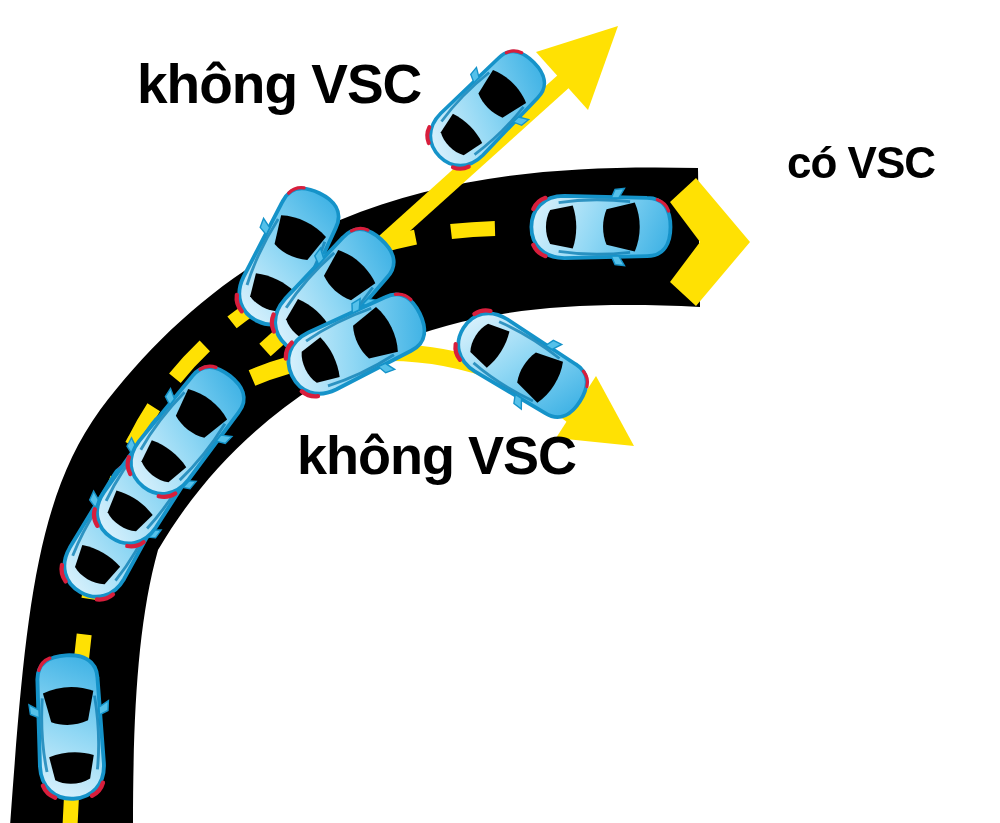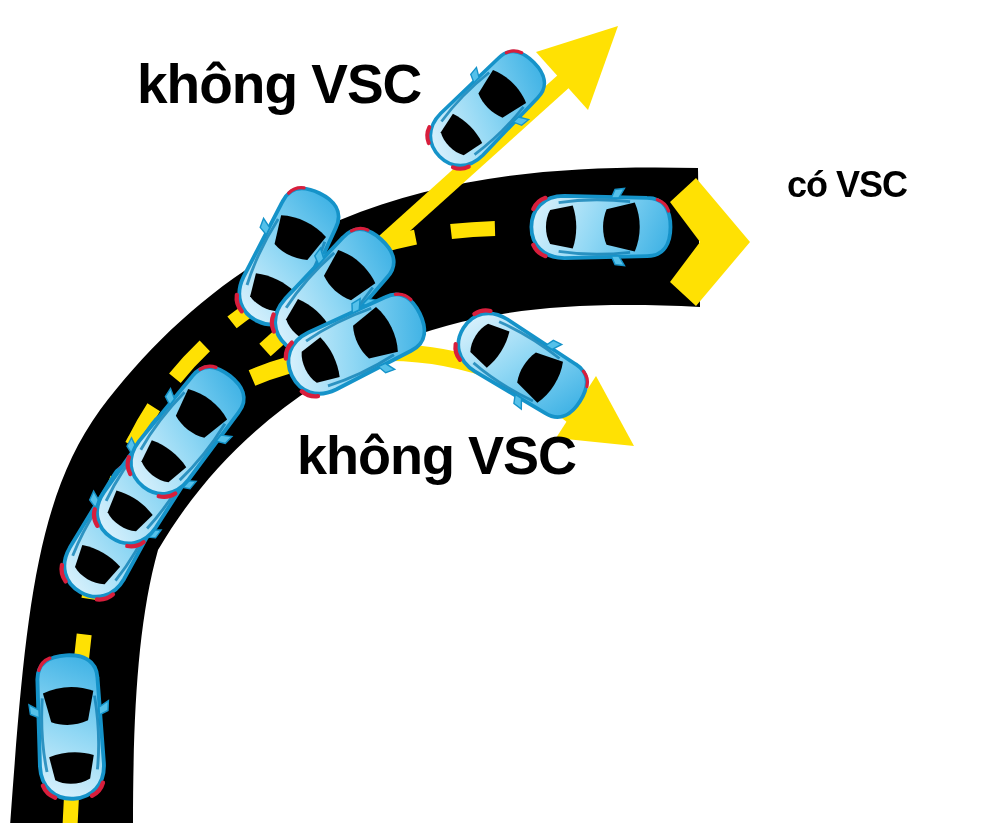--- a/index.html
+++ b/index.html
@@ -24,21 +24,21 @@
   }
   .label {
     position: absolute;
     font-weight: bold;
     color: var(--color-text, #000000);
     white-space: nowrap;
     line-height: 1.05;
     letter-spacing: -1px;
   }
   .label-no-vsc-top    { left: 137px; top: 56px;  font-size: 55px; }
-  .label-with-vsc      { left: 787px; top: 166px; font-size: 36px; }
+  .label-with-vsc      { left: 787px; top: 140px; font-size: 44px; }
   .label-no-vsc-bottom { left: 297px; top: 427px; font-size: 54px; }
 </style>
 </head>
 <body>
 
 <div class="canvas">
 
   <svg class="diagram-svg" viewBox="0 0 1000 823">
     <defs>
       <linearGradient id="bodyGrad" x1="0.3" y1="1" x2="0.5" y2="0">

